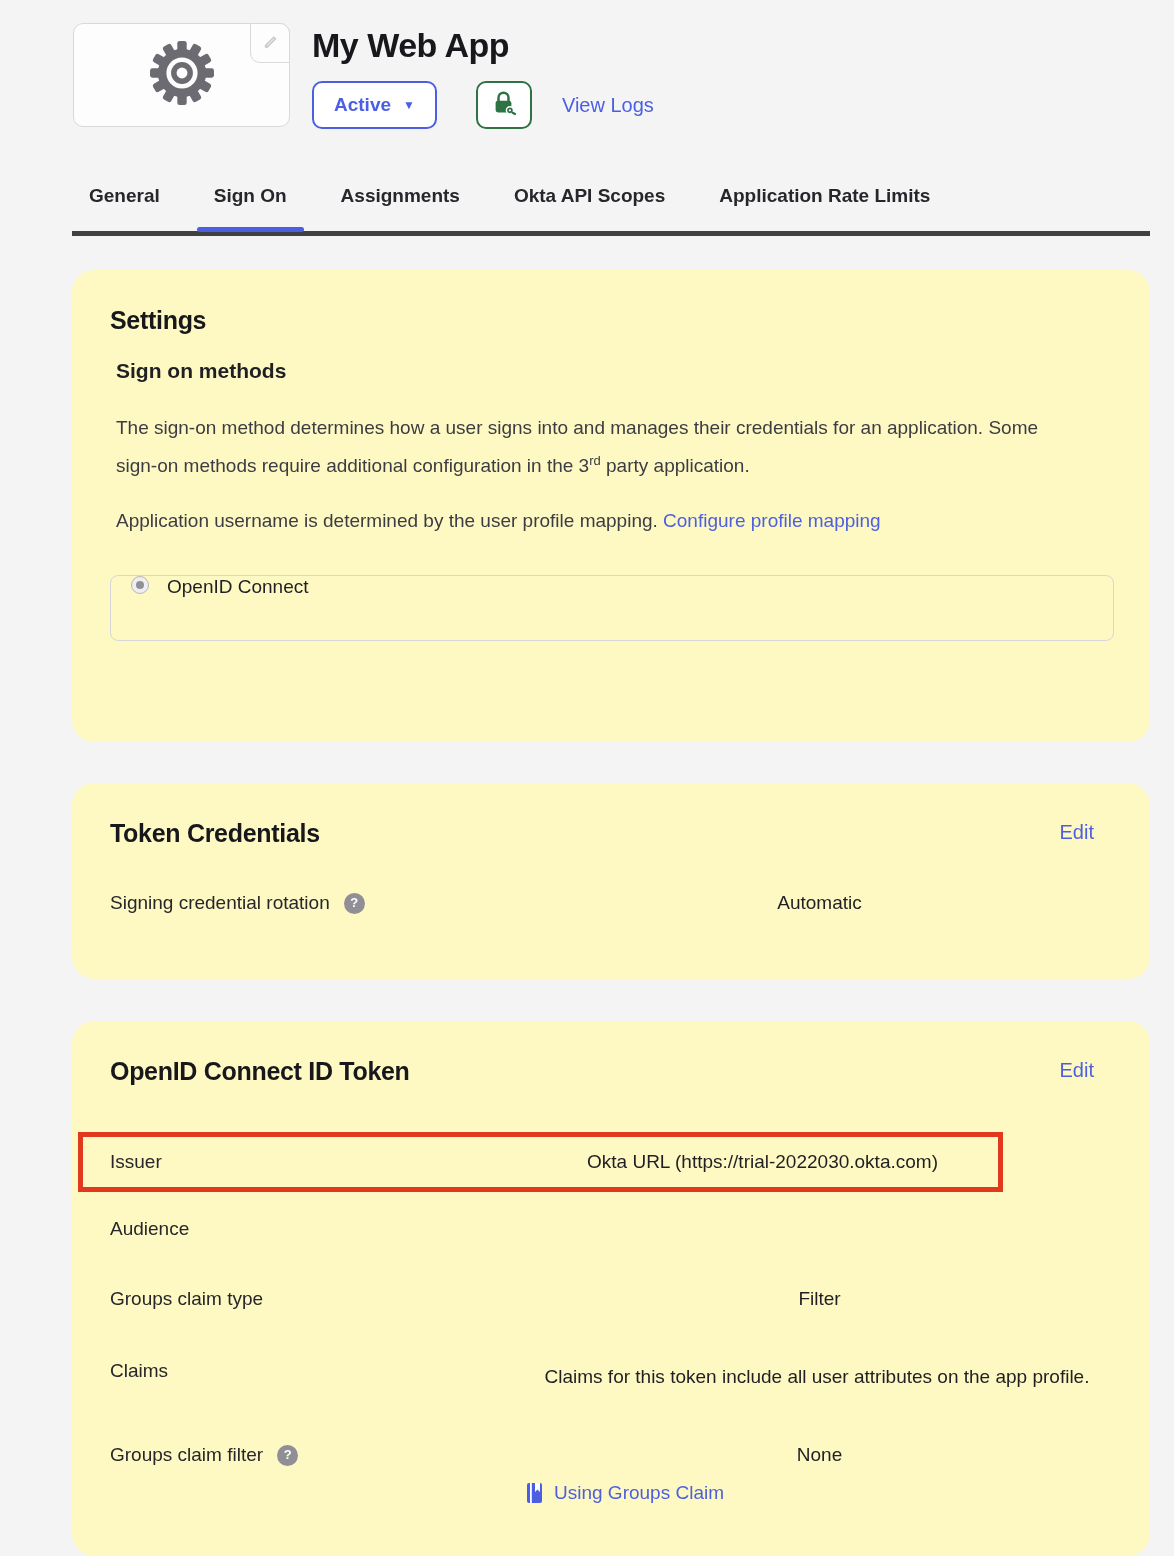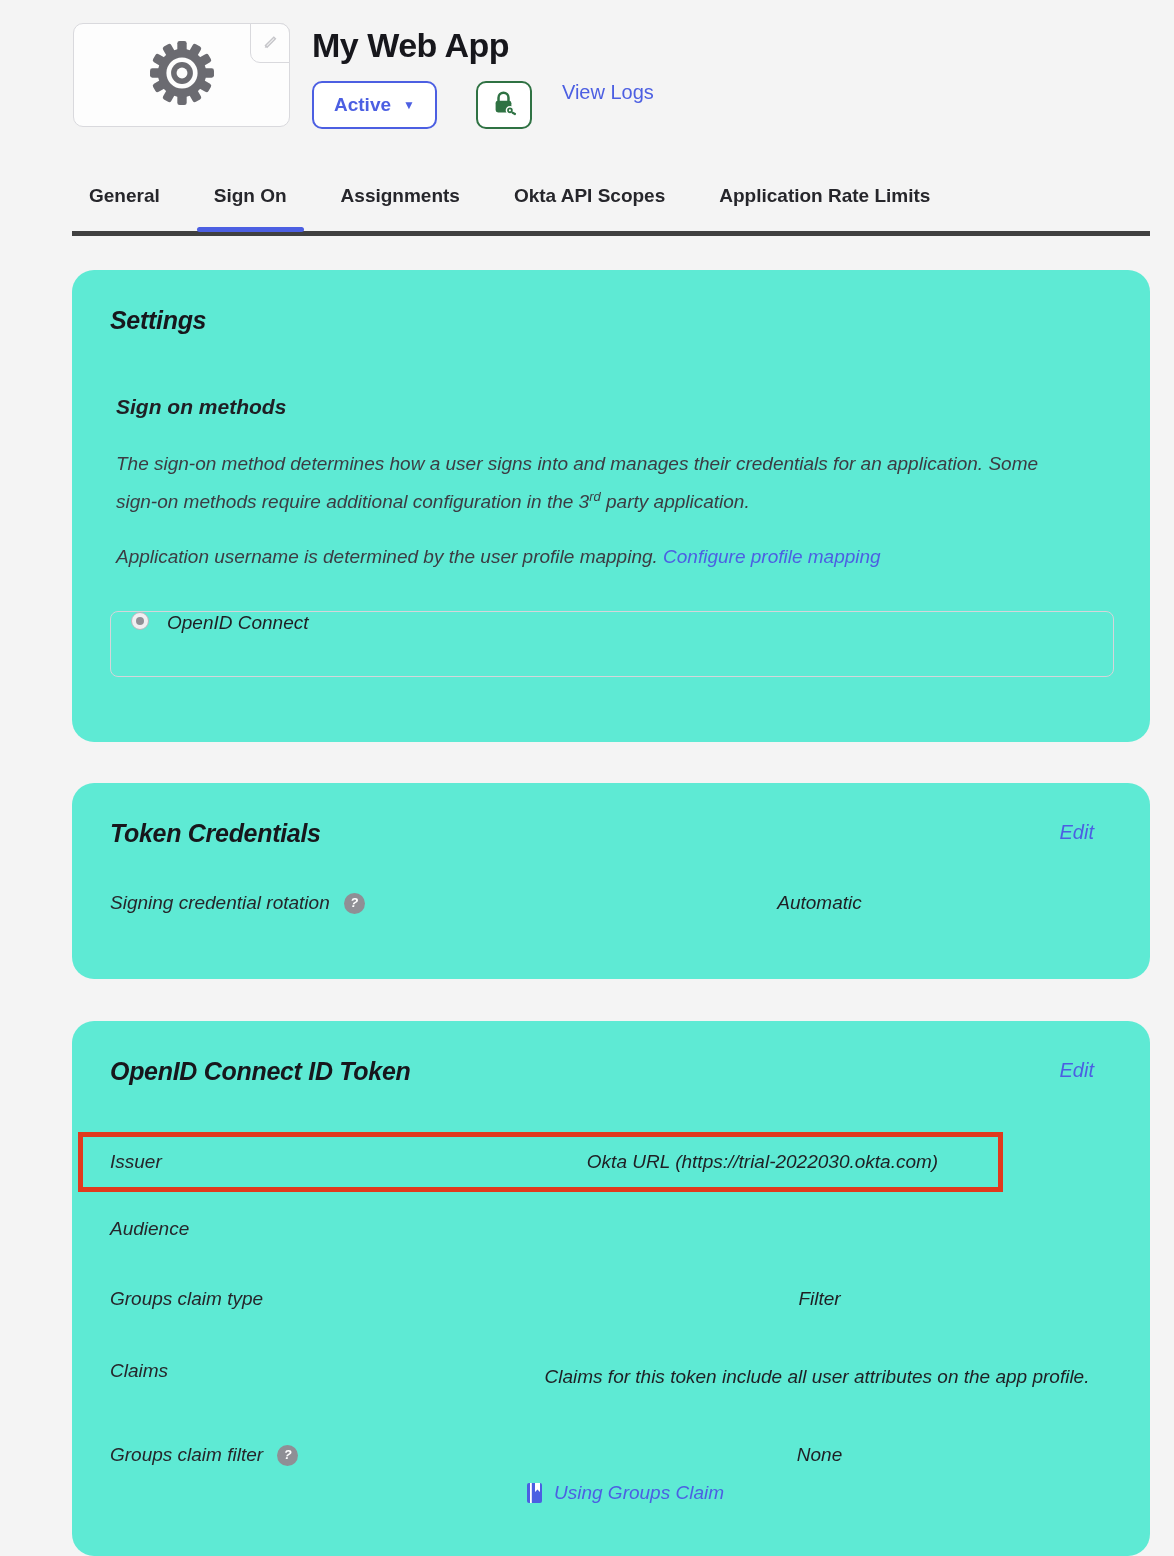--- a/index.html
+++ b/index.html
@@ -26,21 +26,21 @@
   .logo-edit-chip {
     position: absolute; top: -1px; right: -1px;
     width: 40px; height: 40px;
     border: 1px solid #d9d9dd;
     border-radius: 0 10px 0 10px;
     display: flex; align-items: center; justify-content: center;
     background: #fdfdfd;
   }
   .header-right { margin-left: 22px; padding-top: 0; }
   .app-title { font-size: 34px; font-weight: 700; letter-spacing: -0.5px; color: #17171c; margin-top: 0; line-height: 44px; }
-  .header-actions { display: flex; align-items: flex-start; margin-top: 14px; }
+  .header-actions { display: flex; align-items: center; margin-top: 14px; }
   .active-btn {
     display: inline-flex; align-items: center;
     border: 2px solid #4c5fe2; border-radius: 10px;
     color: #4c5fe2; background: #fff;
     font-size: 19px; font-weight: 700;
     padding: 11px 20px; cursor: pointer;
     font-family: "Liberation Sans", sans-serif;
   }
   .active-btn .caret { font-size: 12px; margin-left: 12px; }
   .lock-btn {
@@ -64,31 +64,31 @@
     white-space: nowrap;
   }
   .tab.active::after {
     content: ""; position: absolute; left: -17px; right: -17px; bottom: -1px;
     height: 5px; background: #4c5fe2; border-radius: 3px;
   }
 
   
   .card {
     position: absolute; left: 72px; width: 1078px;
-    background: #5eead4; border-radius: 22px; font-style: italic;
+    background: #fef9c3; border-radius: 22px;
   }
   .card-1 { top: 270px; height: 472px; padding: 36px 38px 0 38px; }
   .card-2 { top: 783px; height: 196px; padding: 36px 38px 0 38px; }
   .card-3 { top: 1021px; height: 535px; padding: 36px 38px 0 38px; }
 
   .card-title { font-size: 25px; font-weight: 600; letter-spacing: -0.3px; color: #17171c; }
   .card-title-row { display: flex; align-items: flex-start; justify-content: space-between; }
   .edit-link { color: #4c5fe2; font-size: 20px; text-decoration: none; cursor: pointer; margin-right: 18px; margin-top: 2px; }
 
-  .section-heading { font-size: 21px; font-weight: 700; color: #1f1f24; margin-top: 60px; padding-left: 6px; }
+  .section-heading { font-size: 21px; font-weight: 700; color: #1f1f24; margin-top: 24px; padding-left: 6px; }
   .para { font-size: 19px; color: #3c3c43; line-height: 33px; margin-top: 28px; padding-left: 6px; max-width: 960px; }
   .para sup { font-size: 13px; }
   .para + .para { margin-top: 22px; }
   .inline-link { color: #4c5fe2; text-decoration: none; cursor: pointer; }
 
   .method-box {
     margin-top: 38px; margin-left: 0; width: 1004px; height: 66px;
     border: 1px solid #d5d5da; border-radius: 8px;
     display: flex; align-items: flex-start; padding: 0 20px;
   }

